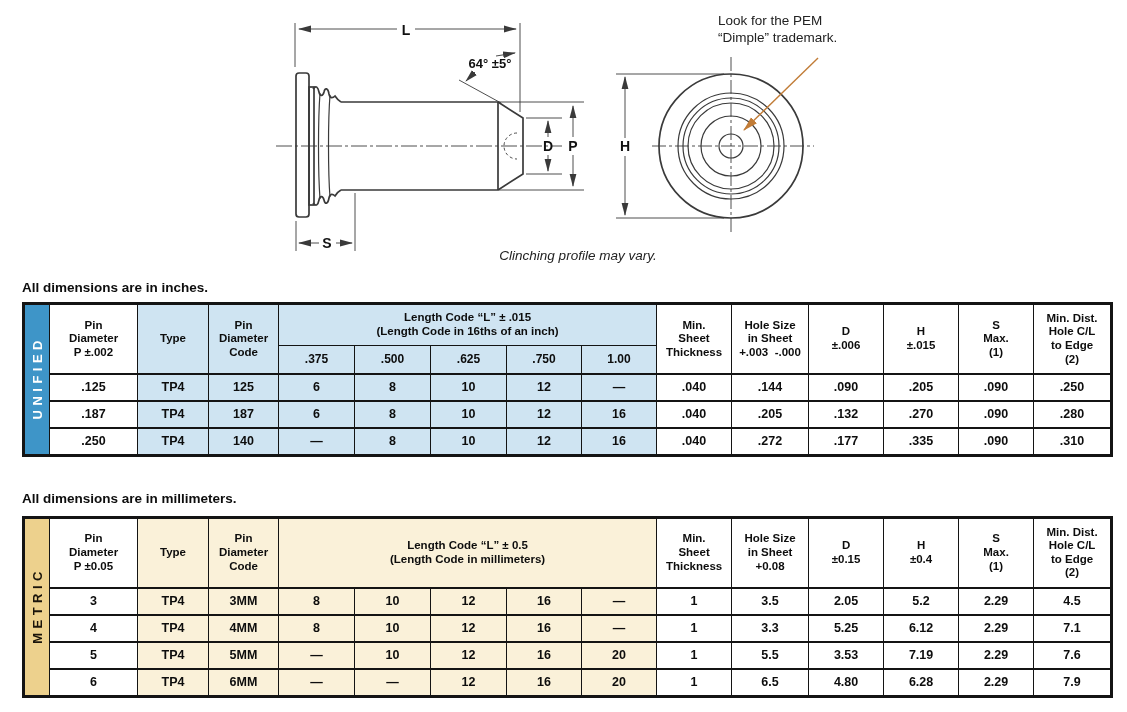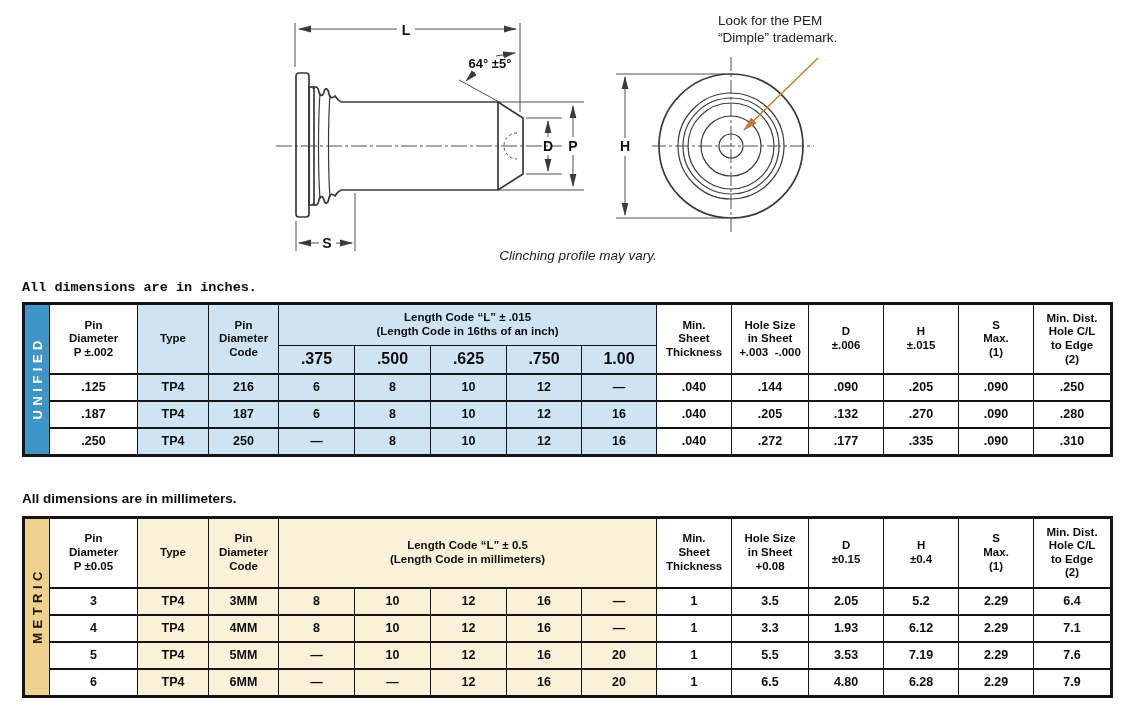--- a/index.html
+++ b/index.html
@@ -4,34 +4,34 @@
 <style>
   html,body{margin:0;padding:0;}
   body{
     width:1127px;height:712px;position:relative;background:#fff;
     font-family:"Liberation Sans",sans-serif;color:#111;overflow:hidden;
   }
   #drawing-area{position:absolute;left:0;top:0;}
   .table-caption{
     position:absolute;left:22px;font-size:13.5px;font-weight:bold;color:#0d0d0d;
   }
-  #cap-unified{top:280px;font-family:Liberation Mono, monospace;}
+  #cap-unified{top:280px;}
   #cap-metric{top:491px;}
   table.spec{
     position:absolute;left:22px;width:1088px;border-collapse:collapse;table-layout:fixed;
     border:3px solid #141414;
   }
   #unified-table{top:302px;}
   #metric-table{top:516px;}
   .spec th,.spec td{
     border:1.5px solid #141414;text-align:center;vertical-align:middle;padding:0 1px;
     font-weight:bold;font-size:11.5px;line-height:1.18;white-space:pre-line;color:#0d0d0d;
   }
   #unified-table tr.h1{height:42px;}
-  #unified-table tr.h2 th{height:27px;font-size:16px;margin-left:20px;}
+  #unified-table tr.h2 th{height:27px;font-size:12px;margin-left:20px;}
   #metric-table tr.h1{height:70px;}
   tr.data td{border-top:2.5px solid #141414;height:25px;font-size:12.5px;}
   .bg-white{background:#ffffff;}
   .bg-blue{background:var(--u-tint,#cfe4f2);}
   .bg-cream{background:var(--m-tint,#faf1d9);}
   .bar-cell{padding:0;}
   .bar-unified{background:var(--u-bar,#3e95c8);border-right:2.5px solid #141414;}
   .bar-metric{background:var(--m-bar,#edd18d);border-right:2.5px solid #141414;}
   .vlabel{
     writing-mode:vertical-rl;transform:rotate(180deg);display:inline-block;
@@ -185,21 +185,21 @@
   <tr class="h2">
     <th class="bg-blue">.375</th>
     <th class="bg-blue">.500</th>
     <th class="bg-blue">.625</th>
     <th class="bg-blue">.750</th>
     <th class="bg-blue">1.00</th>
   </tr>
 <tr class="data">
         <td class="bg-white">.125</td>
         <td class="bg-blue">TP4</td>
-        <td class="bg-blue">216</td>
+        <td class="bg-blue">125</td>
         <td class="bg-blue">6</td>
         <td class="bg-blue">8</td>
         <td class="bg-blue">10</td>
         <td class="bg-blue">12</td>
         <td class="bg-blue">—</td>
         <td class="bg-white">.040</td>
         <td class="bg-white">.144</td>
         <td class="bg-white">.090</td>
         <td class="bg-white">.205</td>
         <td class="bg-white">.090</td>
@@ -217,21 +217,21 @@
         <td class="bg-white">.040</td>
         <td class="bg-white">.205</td>
         <td class="bg-white">.132</td>
         <td class="bg-white">.270</td>
         <td class="bg-white">.090</td>
         <td class="bg-white">.280</td>
       </tr>
       <tr class="data">
         <td class="bg-white">.250</td>
         <td class="bg-blue">TP4</td>
-        <td class="bg-blue">250</td>
+        <td class="bg-blue">140</td>
         <td class="bg-blue">—</td>
         <td class="bg-blue">8</td>
         <td class="bg-blue">10</td>
         <td class="bg-blue">12</td>
         <td class="bg-blue">16</td>
         <td class="bg-white">.040</td>
         <td class="bg-white">.272</td>
         <td class="bg-white">.177</td>
         <td class="bg-white">.335</td>
         <td class="bg-white">.090</td>
@@ -297,34 +297,34 @@
         <td class="bg-cream">8</td>
         <td class="bg-cream">10</td>
         <td class="bg-cream">12</td>
         <td class="bg-cream">16</td>
         <td class="bg-cream">—</td>
         <td class="bg-white">1</td>
         <td class="bg-white">3.5</td>
         <td class="bg-white">2.05</td>
         <td class="bg-white">5.2</td>
         <td class="bg-white">2.29</td>
-        <td class="bg-white">6.4</td>
+        <td class="bg-white">4.5</td>
       </tr>
       <tr class="data">
         <td class="bg-white">4</td>
         <td class="bg-cream">TP4</td>
         <td class="bg-cream">4MM</td>
         <td class="bg-cream">8</td>
         <td class="bg-cream">10</td>
         <td class="bg-cream">12</td>
         <td class="bg-cream">16</td>
         <td class="bg-cream">—</td>
         <td class="bg-white">1</td>
         <td class="bg-white">3.3</td>
-        <td class="bg-white">1.93</td>
+        <td class="bg-white">5.25</td>
         <td class="bg-white">6.12</td>
         <td class="bg-white">2.29</td>
         <td class="bg-white">7.1</td>
       </tr>
       <tr class="data">
         <td class="bg-white">5</td>
         <td class="bg-cream">TP4</td>
         <td class="bg-cream">5MM</td>
         <td class="bg-cream">—</td>
         <td class="bg-cream">10</td>

